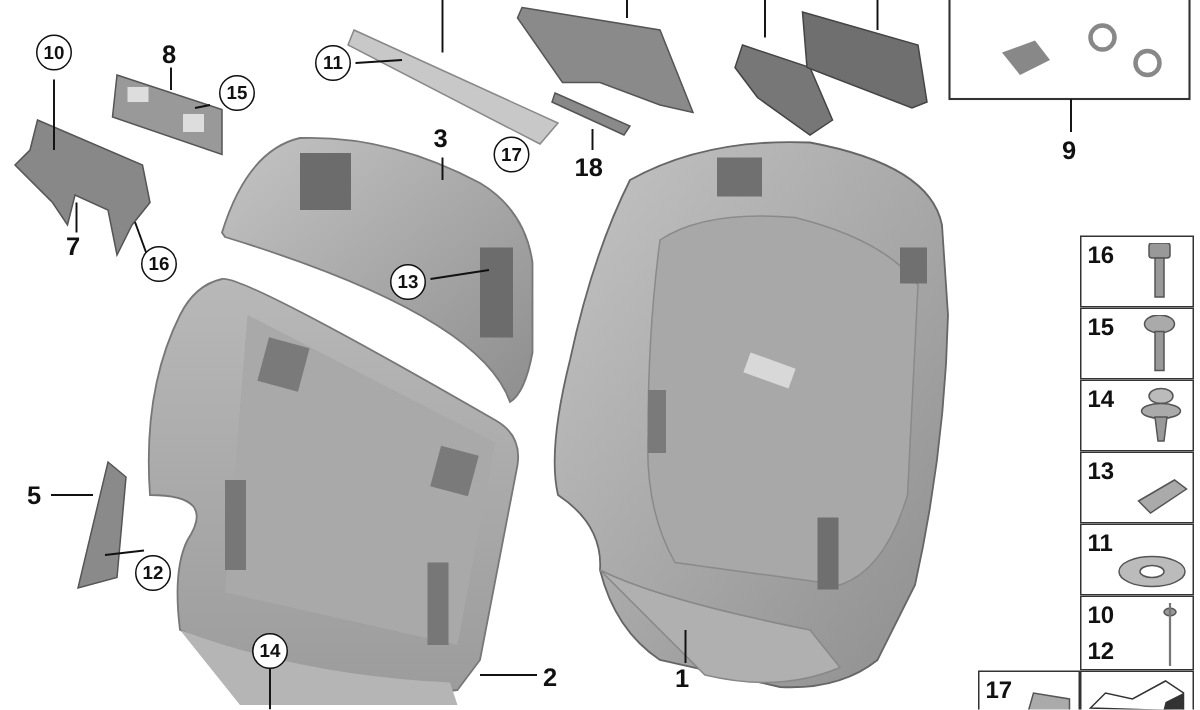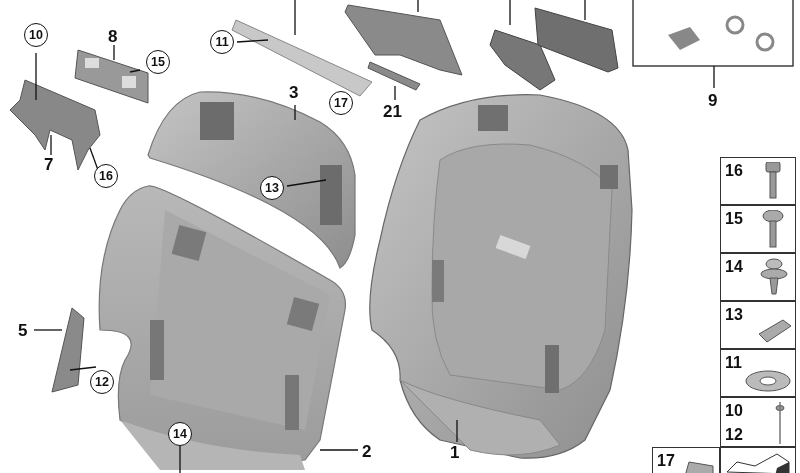--- a/index.html
+++ b/index.html
@@ -117,21 +117,21 @@
   </svg>
 
   
   <span class="lbl" style="left:450px;top:444px;">1</span>
   <span class="lbl" style="left:362px;top:443px;">2</span>
   <span class="lbl" style="left:289px;top:84px;">3</span>
   <span class="lbl" style="left:18px;top:322px;">5</span>
   <span class="lbl" style="left:44px;top:156px;">7</span>
   <span class="lbl" style="left:108px;top:28px;">8</span>
   <span class="lbl" style="left:708px;top:92px;">9</span>
-  <span class="lbl" style="left:383px;top:103px;">21</span>
+  <span class="lbl" style="left:383px;top:103px;">18</span>
 
   
   <div class="circ" style="left:24px;top:23px;">10</div>
   <div class="circ" style="left:210px;top:30px;">11</div>
   <div class="circ" style="left:90px;top:370px;">12</div>
   <div class="circ" style="left:260px;top:176px;">13</div>
   <div class="circ" style="left:168px;top:422px;">14</div>
   <div class="circ" style="left:146px;top:50px;">15</div>
   <div class="circ" style="left:94px;top:164px;">16</div>
   <div class="circ" style="left:329px;top:91px;">17</div>

